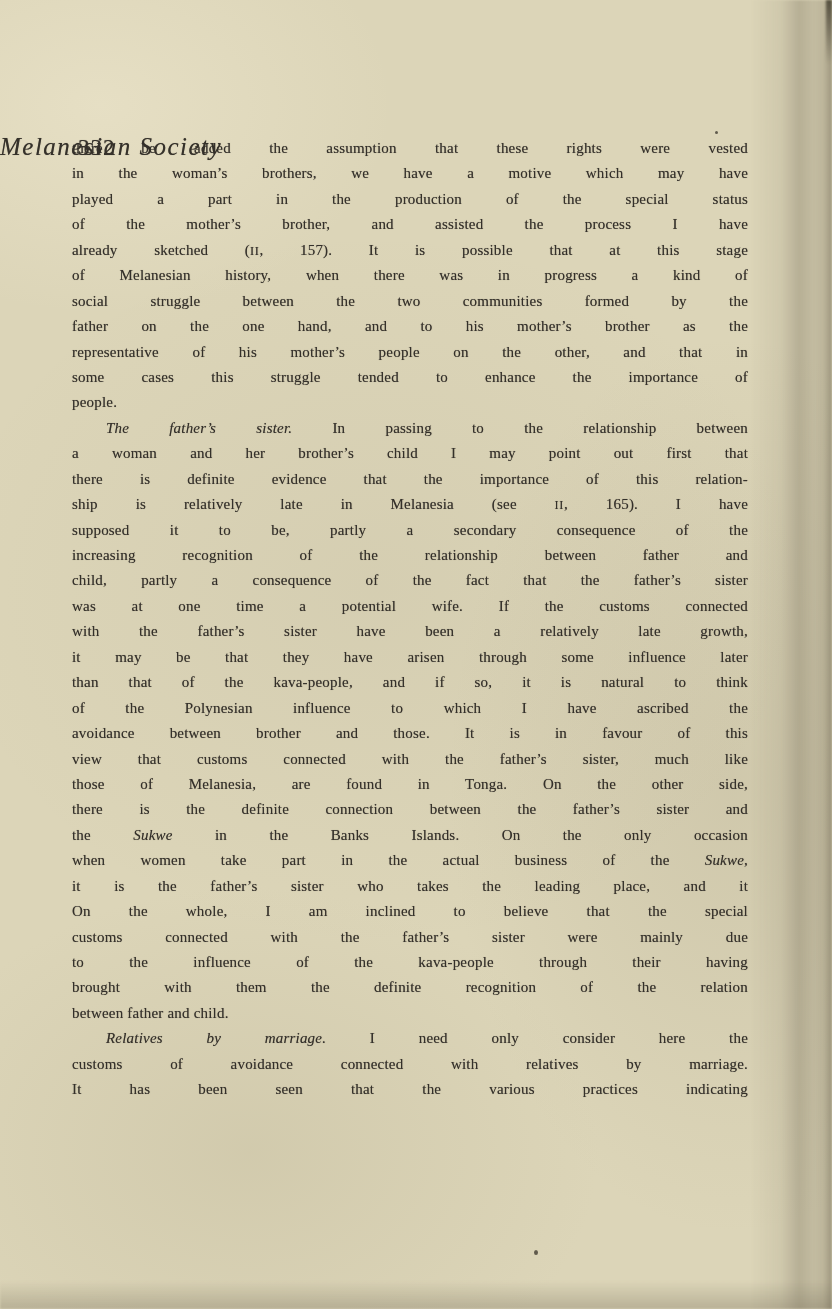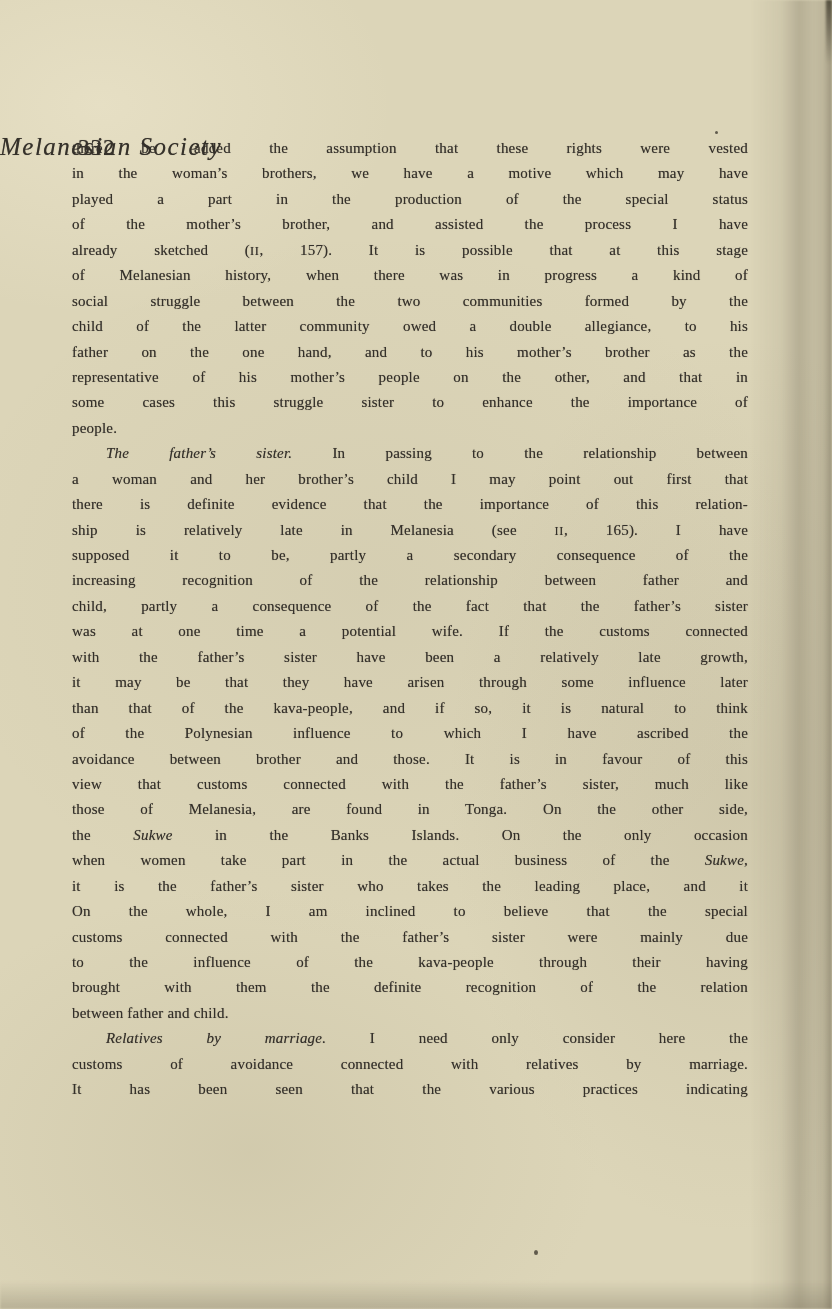--- a/index.html
+++ b/index.html
@@ -92,40 +92,40 @@
   </div>
 
   <div class="text-block">
       <div class="line"><span>there be added the assumption that these rights were vested</span></div>
       <div class="line"><span>in the woman’s brothers, we have a motive which may have</span></div>
       <div class="line"><span>played a part in the production of the special status</span></div>
       <div class="line"><span>of the mother’s brother, and assisted the process I have</span></div>
       <div class="line"><span>already sketched (</span><span class="sc">II</span><span>, 157). It is possible that at this stage</span></div>
       <div class="line"><span>of Melanesian history, when there was in progress a kind of</span></div>
       <div class="line"><span>social struggle between the two communities formed by the</span></div>
-      <div class="line"><span>child of the latter community owed a double allegiance, to his</span></div>
       <div class="line"><span>father on the one hand, and to his mother’s brother as the</span></div>
       <div class="line"><span>representative of his mother’s people on the other, and that in</span></div>
-      <div class="line"><span>some cases this struggle sister to enhance the importance of</span></div>
+      <div class="line"><span>some cases this struggle tended to enhance the importance of</span></div>
       <div class="line no-just"><span>people.</span></div>
       <div class="line indent"><span class="it">The father’s sister.</span><span> In passing to the relationship between</span></div>
       <div class="line"><span>a woman and her brother’s child I may point out first that</span></div>
       <div class="line"><span>there is definite evidence that the importance of this relation-</span></div>
       <div class="line"><span>ship is relatively late in Melanesia (see </span><span class="sc">II</span><span>, 165). I have</span></div>
       <div class="line"><span>supposed it to be, partly a secondary consequence of the</span></div>
       <div class="line"><span>increasing recognition of the relationship between father and</span></div>
       <div class="line"><span>child, partly a consequence of the fact that the father’s sister</span></div>
       <div class="line"><span>was at one time a potential wife. If the customs connected</span></div>
       <div class="line"><span>with the father’s sister have been a relatively late growth,</span></div>
       <div class="line"><span>it may be that they have arisen through some influence later</span></div>
       <div class="line"><span>than that of the kava-people, and if so, it is natural to think</span></div>
       <div class="line"><span>of the Polynesian influence to which I have ascribed the</span></div>
       <div class="line"><span>avoidance between brother and those. It is in favour of this</span></div>
       <div class="line"><span>view that customs connected with the father’s sister, much like</span></div>
       <div class="line"><span>those of Melanesia, are found in Tonga. On the other side,</span></div>
+      <div class="line"><span>there is the definite connection between the father’s sister and</span></div>
       <div class="line"><span>the </span><span class="it">Sukwe</span><span> in the Banks Islands. On the only occasion</span></div>
       <div class="line"><span>when women take part in the actual business of the </span><span class="it">Sukwe</span><span>,</span></div>
       <div class="line"><span>it is the father’s sister who takes the leading place, and it</span></div>
       <div class="line"><span>On the whole, I am inclined to believe that the special</span></div>
       <div class="line"><span>customs connected with the father’s sister were mainly due</span></div>
       <div class="line"><span>to the influence of the kava-people through their having</span></div>
       <div class="line"><span>brought with them the definite recognition of the relation</span></div>
       <div class="line no-just"><span>between father and child.</span></div>
       <div class="line indent"><span class="it">Relatives by marriage.</span><span> I need only consider here the</span></div>
       <div class="line"><span>customs of avoidance connected with relatives by marriage.</span></div>

